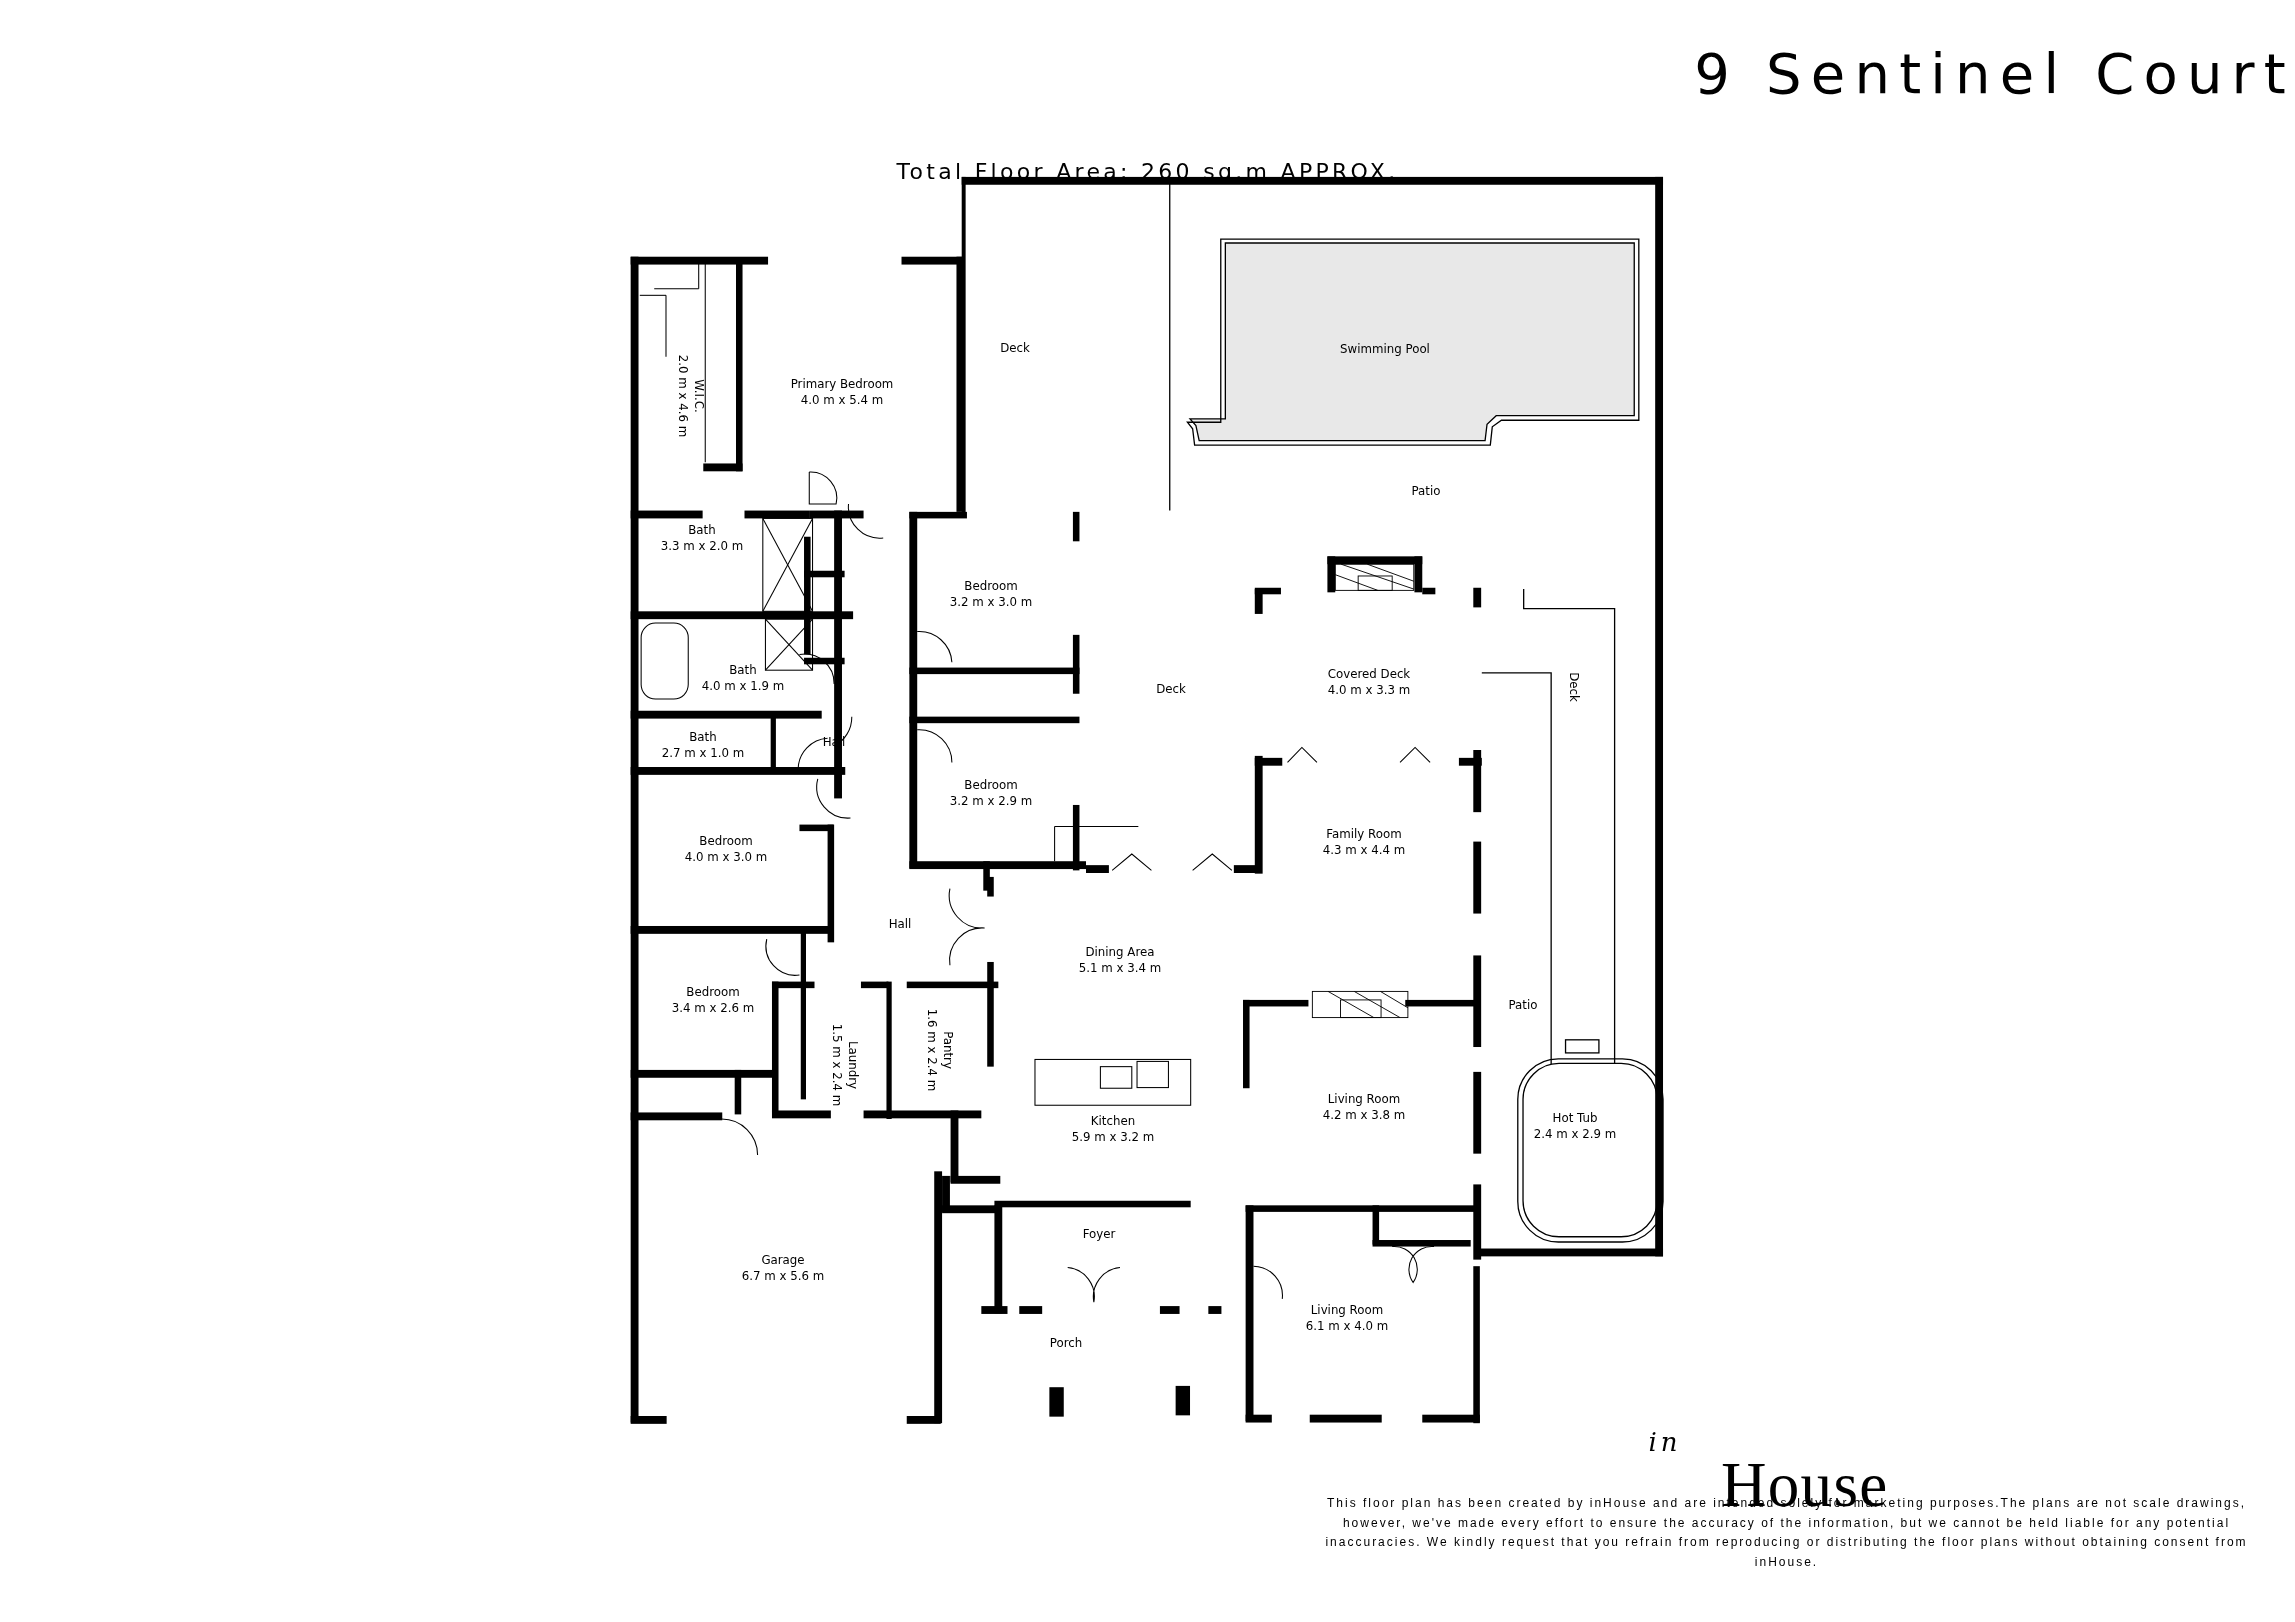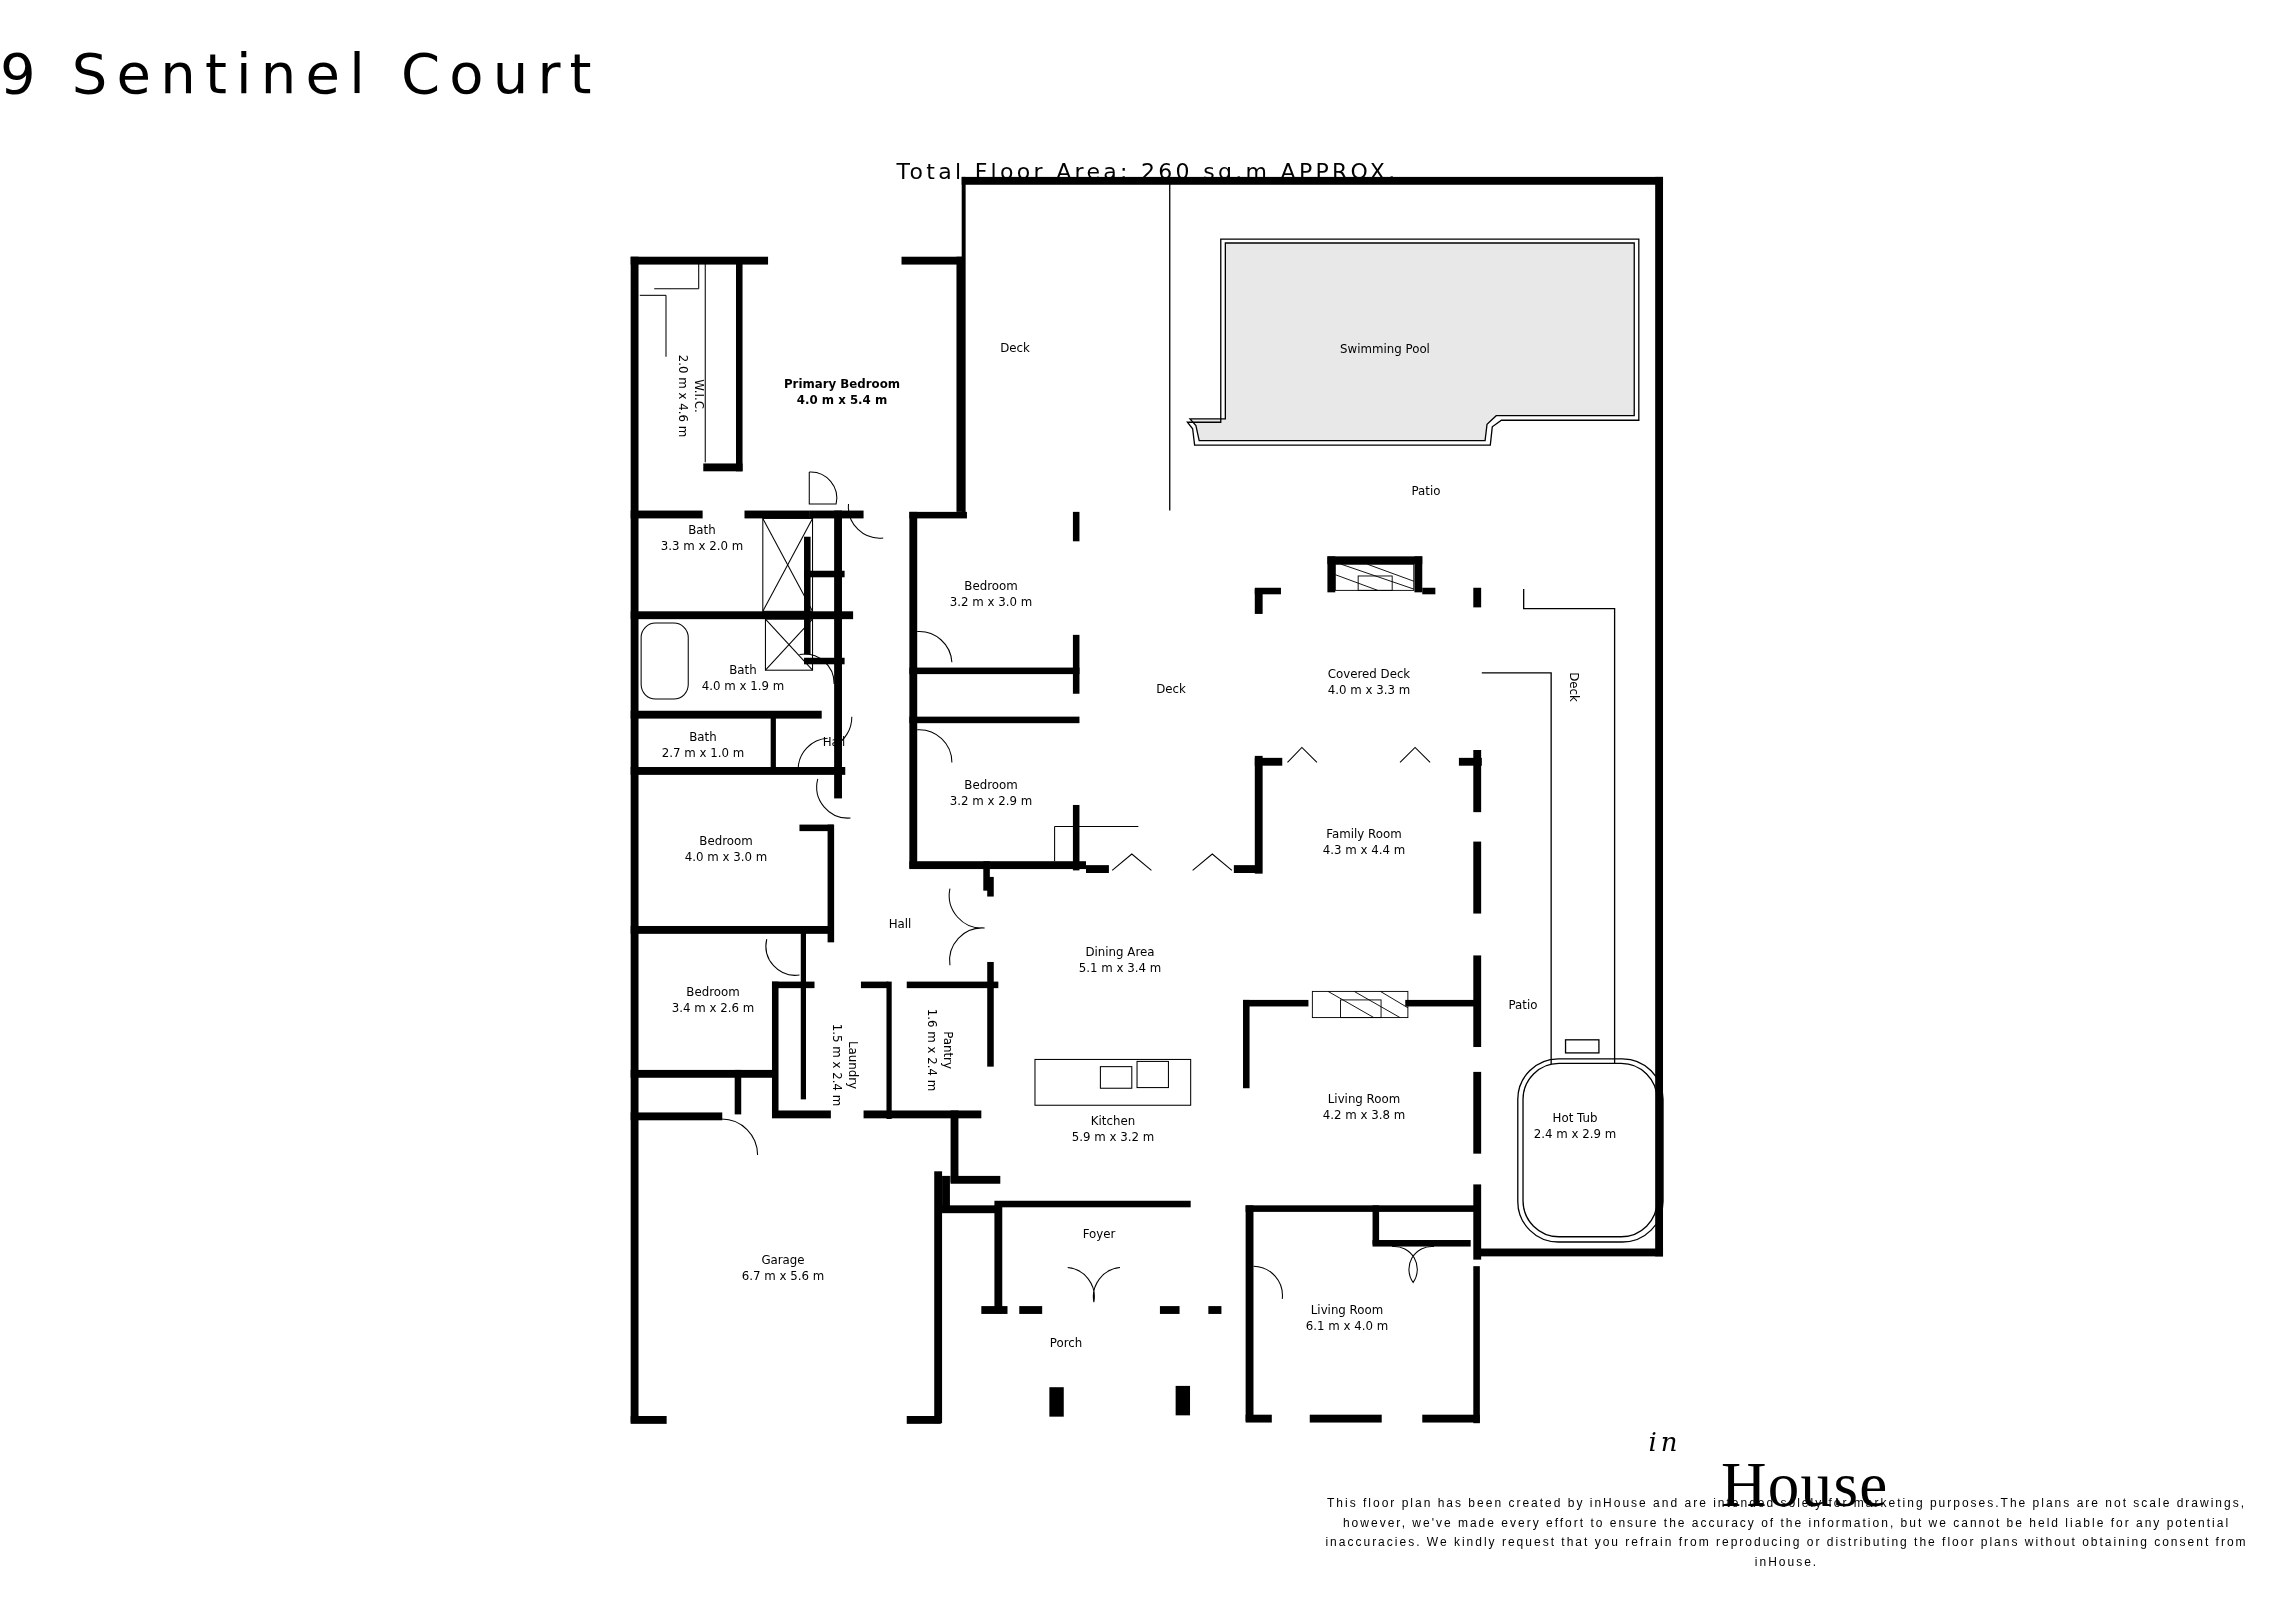--- a/index.html
+++ b/index.html
@@ -1,17 +1,17 @@
 <!DOCTYPE html>
 <html style="font-size:10.5px"><head>
 <meta charset="utf-8">
 <style>
   html, body { margin: 0; padding: 0; background: #ffffff; }
   body { width: 2295px; height: 1623px; position: relative; overflow: hidden; font-family: "DejaVu Sans", sans-serif; color: #000; }
-  .title { position: absolute; left: 0; width: 2295px; top: 41px; text-align: left; font-family: "DejaVu Sans", sans-serif; font-size: 56px; letter-spacing: 9.2px; font-weight: normal; }
+  .title { position: absolute; left: 0; width: 2295px; top: 41px; text-align: right; font-family: "DejaVu Sans", sans-serif; font-size: 56px; letter-spacing: 9.2px; font-weight: normal; }
   .subtitle { position: absolute; left: 0; width: 2295px; top: 123px; text-align: center; font-size: 22px; letter-spacing: 3.3px; margin-top: 36px; }
   svg.plan { position: absolute; left: 0; top: 0; }
   .lbl { position: absolute; transform: translate(-50%, -50%); text-align: center; font-size: 11.8px; line-height: 15.7px; white-space: nowrap; }
   .lbl.rot90 { transform: translate(-50%, -50%) rotate(90deg); }
   .lbl span { display: block; }
   .logo { position: absolute; left: 1642px; top: 1407px; width: 288px; height: 65px; }
   .logo .script { position: absolute; left: 6.5px; top: 19.6px; font-family: "DejaVu Serif", serif; font-style: italic; font-size: 26px; letter-spacing: 3.9px; }
   .logo .word { position: absolute; left: 79px; top: -5.2px; font-family: "Liberation Serif", serif; font-size: 63px; letter-spacing: 1.3px; margin-top: 47px; }
   .disclaimer { position: absolute; left: 1309px; top: 1494px; width: 955px; text-align: center; font-family: "Liberation Sans", sans-serif; font-size: 12px; line-height: 19.6px; letter-spacing: 2px; }
 </style>
@@ -191,21 +191,21 @@
     <line x1="2030" y1="1515" x2="2100" y2="1555"></line>
     <line x1="2070" y1="1515" x2="2140" y2="1555"></line>
     <line x1="2110" y1="1515" x2="2152" y2="1540"></line>
   </g>
 </svg>
 
 <div class="lbl rot90" style="left:690px; top:396px;">
     <span>W.I.C.</span>
     <span>2.0 m x 4.6 m</span>
   </div>
-<div class="lbl" style="left:842px; top:393px;font-weight:bold;">
+<div class="lbl" style="left:842px; top:393px;">
     <span>Primary Bedroom</span>
     <span>4.0 m x 5.4 m</span>
   </div>
 <div class="lbl" style="left:702px; top:539px;">
     <span>Bath</span>
     <span>3.3 m x 2.0 m</span>
   </div>
 <div class="lbl" style="left:743px; top:679px;">
     <span>Bath</span>
     <span>4.0 m x 1.9 m</span>

